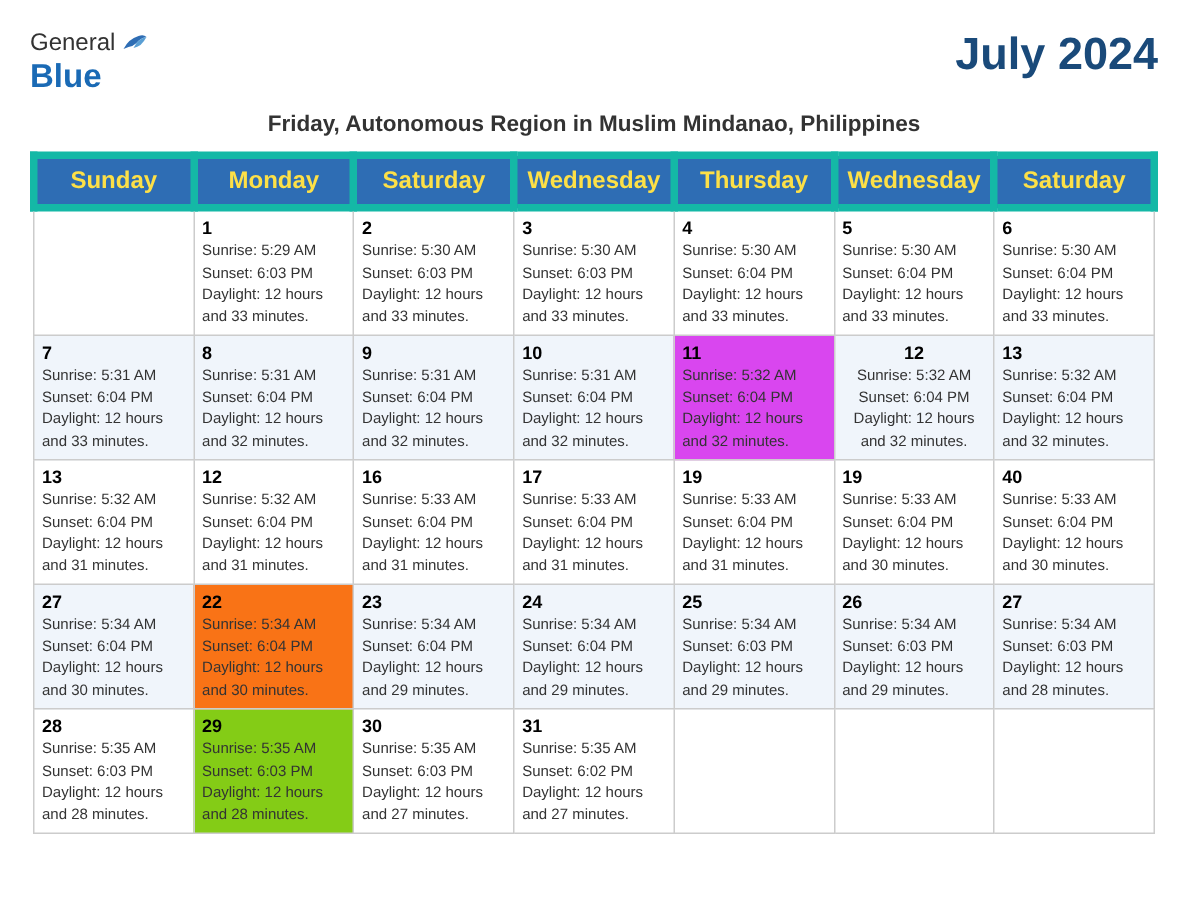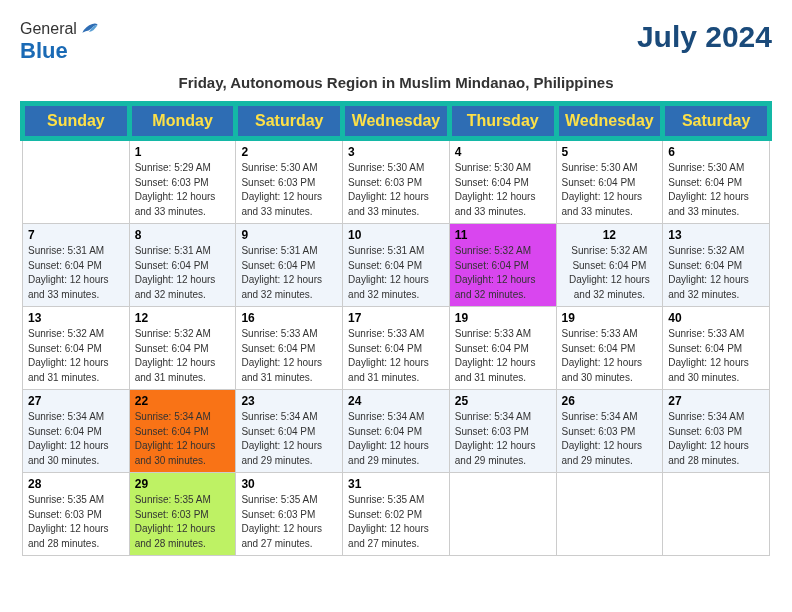--- a/index.html
+++ b/index.html
@@ -228,21 +228,21 @@
         <td style="background: rgb(240, 245, 251);">
           <span class="day-number">27</span>
           <div class="day-info">Sunrise: 5:34 AM<br>Sunset: 6:03 PM<br>Daylight: 12 hours<br>and 28 minutes.</div>
         </td>
       </tr>
       <tr>
         <td style="background: rgb(255, 255, 255); border-radius: 14px;">
           <span class="day-number">28</span>
           <div class="day-info">Sunrise: 5:35 AM<br>Sunset: 6:03 PM<br>Daylight: 12 hours<br>and 28 minutes.</div>
         </td>
-        <td style="background: #bef264; margin-left: 18px;">
+        <td style="background: #84cc16; margin-left: 18px;">
           <span class="day-number">29</span>
           <div class="day-info">Sunrise: 5:35 AM<br>Sunset: 6:03 PM<br>Daylight: 12 hours<br>and 28 minutes.</div>
         </td>
         <td style="background: rgb(255, 255, 255);">
           <span class="day-number">30</span>
           <div class="day-info">Sunrise: 5:35 AM<br>Sunset: 6:03 PM<br>Daylight: 12 hours<br>and 27 minutes.</div>
         </td>
         <td style="background: rgb(255, 255, 255);">
           <span class="day-number">31</span>
           <div class="day-info">Sunrise: 5:35 AM<br>Sunset: 6:02 PM<br>Daylight: 12 hours<br>and 27 minutes.</div>

